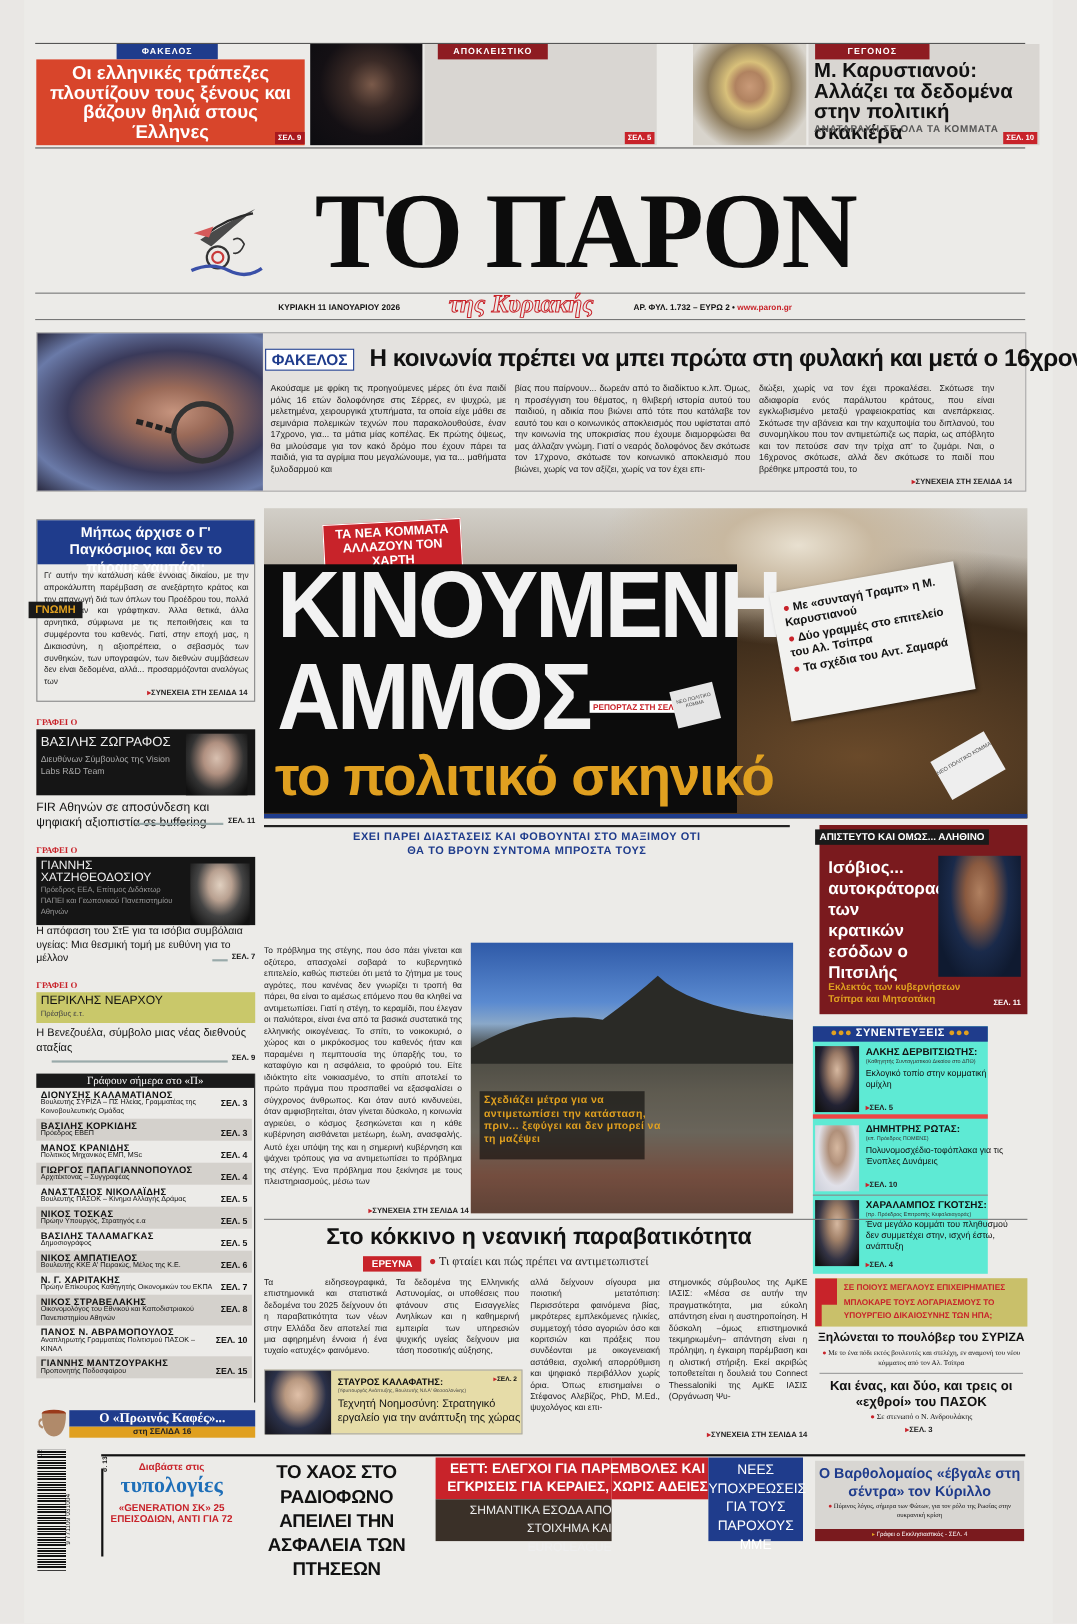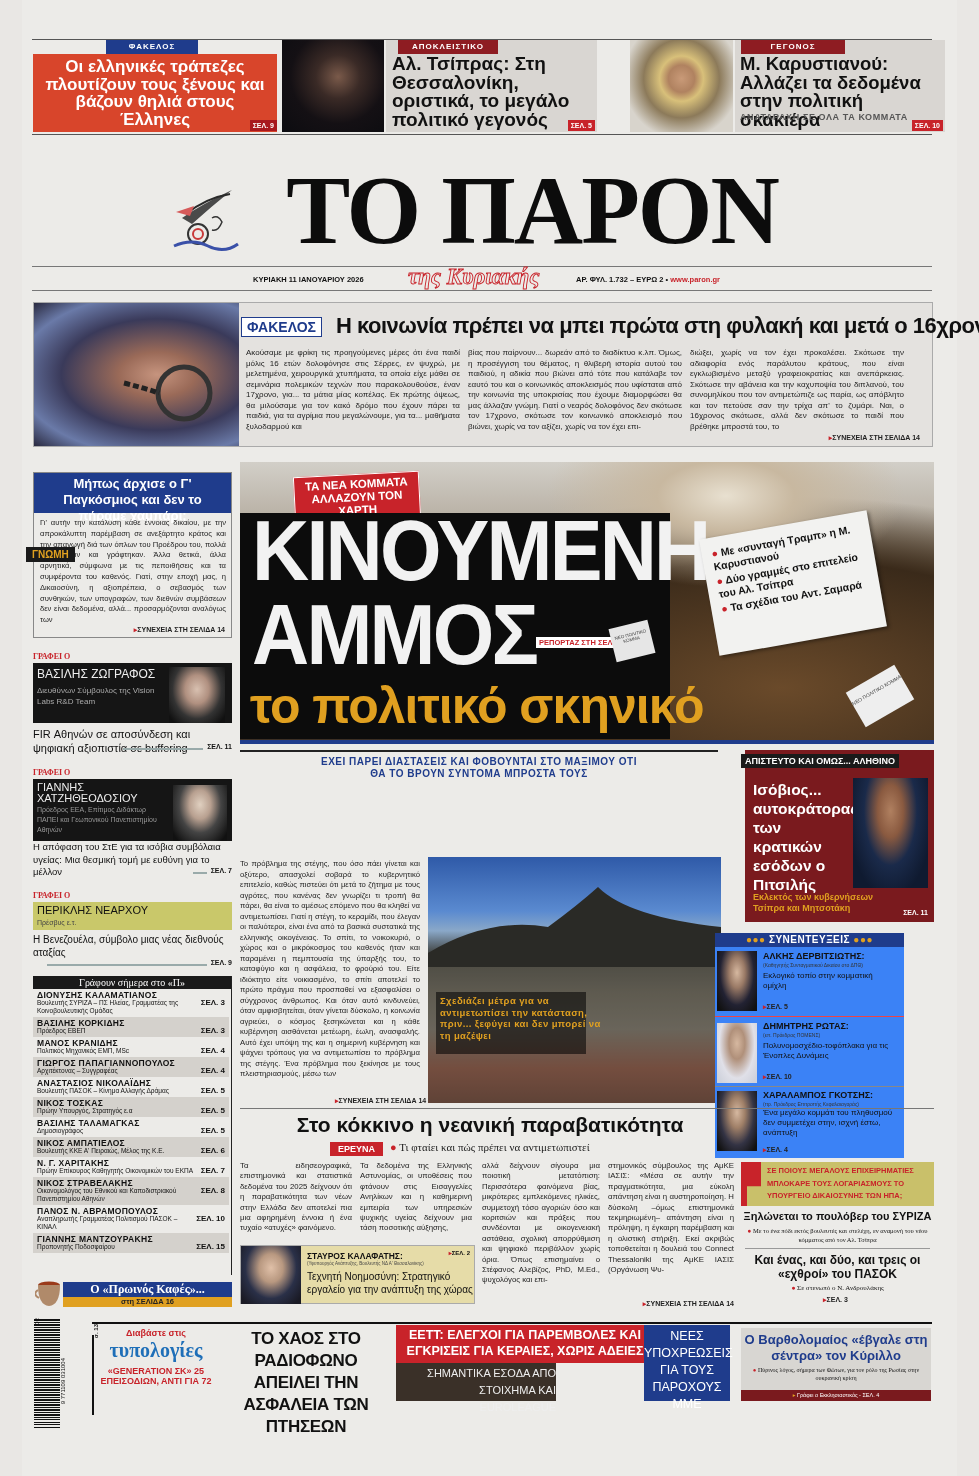--- a/index.html
+++ b/index.html
@@ -35,21 +35,20 @@
     <div class="tag" style="left:73px;top:0;width:92px;background:#1f3c8c;font-size:8px;">ΦΑΚΕΛΟΣ</div>
     <div class="abs redbox" style="left:0;top:14px;width:244px;height:78px;background:#d8452b;"></div>
     <div class="abs" style="left:6px;top:18px;width:232px;text-align:center;color:#fff;font-weight:bold;font-size:17px;line-height:17.5px;">Οι ελληνικές τράπεζες πλουτίζουν τους ξένους και βάζουν θηλιά στους Έλληνες</div>
     <div class="sel" style="right:0;bottom:1px;background:#a8181e;">ΣΕΛ. 9</div>
   </div>
 
   <div class="abs" style="left:260px;top:40px;width:315px;height:92px;">
     <div class="photo" style="left:0;top:0;width:102px;height:92px;background:radial-gradient(ellipse at 55% 40%,#7a5a4a 0,#3a2a26 28%,#141014 60%,#0c0c10 100%);"></div>
     <div class="abs" style="left:104px;top:0;width:211px;height:92px;background:#d9d6d2;"></div>
     <div class="tag" style="left:116px;top:0;width:100px;background:#8e1c22;font-size:8px;">ΑΠΟΚΛΕΙΣΤΙΚΟ</div>
-    <div class="abs headline-black" style="left:110px;top:15px;width:205px;font-size:19px;line-height:18.5px;">Αλ. Τσίπρας: Στη Θεσσαλονίκη, οριστικά, το μεγάλο πολιτικό γεγονός</div>
     <div class="sel" style="right:2px;bottom:1px;">ΣΕΛ. 5</div>
   </div>
 
   <div class="abs" style="left:608px;top:40px;width:315px;height:92px;">
     <div class="photo" style="left:0;top:0;width:103px;height:92px;background:radial-gradient(ellipse at 50% 42%,#c99a78 0,#b08260 18%,#d8c07a 30%,#8c7a5a 52%,#d8d4cc 80%);"></div>
     <div class="abs" style="left:105px;top:0;width:210px;height:92px;background:#d9d6d2;"></div>
     <div class="tag" style="left:111px;top:0;width:104px;background:#8e1c22;font-size:8px;">ΓΕΓΟΝΟΣ</div>
     <div class="abs headline-black" style="left:110px;top:15px;width:205px;font-size:18.5px;line-height:18.5px;">Μ. Καρυστιανού: Αλλάζει τα δεδομένα στην πολιτική σκακιέρα</div>
     <div class="abs" style="left:110px;top:72px;font-size:9px;font-weight:bold;color:#555;letter-spacing:.6px;">ΑΝΑΤΑΡΑΧΗ ΣΕ ΟΛΑ ΤΑ ΚΟΜΜΑΤΑ</div>
     <div class="sel" style="right:2px;bottom:1px;">ΣΕΛ. 10</div>
@@ -246,27 +245,27 @@
   </div>
 
   <div class="abs" style="left:723px;top:750px;width:189px;height:172px;background:#7a1a1e;">
     <div class="abs" style="left:-4px;top:4px;background:#1a1a1a;color:#fff;font-size:9px;font-weight:bold;padding:2px 4px;">ΑΠΙΣΤΕΥΤΟ ΚΑΙ ΟΜΩΣ... ΑΛΗΘΙΝΟ</div>
     <div class="abs" style="left:8px;top:30px;width:100px;color:#fff;font-weight:bold;font-size:15.5px;line-height:19px;">Ισόβιος... αυτοκράτορας των κρατικών εσόδων ο Πιτσιλής</div>
     <div class="photo" style="left:108px;top:28px;width:75px;height:110px;background:radial-gradient(ellipse at 50% 30%,#b08060 0,#8a5a40 24%,#1a2a4a 50%,#0f1a30 80%);"></div>
     <div class="abs" style="left:8px;top:142px;width:150px;color:#e0a020;font-weight:bold;font-size:9px;line-height:11px;">Εκλεκτός των κυβερνήσεων Τσίπρα και Μητσοτάκη</div>
     <div class="abs" style="right:6px;bottom:6px;color:#fff;font-size:7px;font-weight:bold;">ΣΕΛ. 11</div>
   </div>
 
-  <div class="abs" style="left:693px;top:933px;width:189px;height:225px;background:#3b82f6;">
+  <div class="abs" style="left:717px;top:933px;width:159px;height:225px;background:#5eead4;">
     <div style="background:#1f3c8c;color:#fff;text-align:center;font-weight:bold;font-size:10px;height:14px;line-height:14px;letter-spacing:.5px;">
       <span style="color:#e0a020;">●●●</span>
       <span>ΣΥΝΕΝΤΕΥΞΕΙΣ</span>
       <span style="color:#e0a020;">●●●</span>
     </div>
-    <div style="position:relative;height:70px;border-bottom:1px solid #ef4444;">
+    <div style="position:relative;height:70px;border-bottom:4px solid #ef4444;">
       <div class="photo" style="left:2px;top:4px;width:40px;height:60px;background:radial-gradient(ellipse at 50% 36%,#d6b8a0 0,#9a7a66 28%,#223 60%,#111 90%);"></div>
       <div class="abs" style="left:48px;top:4px;font-weight:bold;font-size:9px;">ΑΛΚΗΣ ΔΕΡΒΙΤΣΙΩΤΗΣ:</div>
       <div class="abs" style="left:48px;top:15px;font-size:5px;color:#333;">(Καθηγητής Συνταγματικού Δικαίου στο ΔΠΘ)</div>
       <div class="abs" style="left:48px;top:24px;width:130px;font-size:8px;line-height:10px;">Εκλογικό τοπίο στην κομματική ομίχλη</div>
       <div class="abs cont" style="left:48px;top:56px;">ΣΕΛ. 5</div>
     </div>
     <div style="position:relative;height:70px;border-bottom:1px solid #888;">
       <div class="photo" style="left:2px;top:6px;width:40px;height:60px;background:radial-gradient(ellipse at 50% 34%,#d6b8a0 0,#b0907a 28%,#e0e0e8 62%,#cfd2dc 90%);"></div>
       <div class="abs" style="left:48px;top:4px;font-weight:bold;font-size:9px;">ΔΗΜΗΤΡΗΣ ΡΩΤΑΣ:</div>
       <div class="abs" style="left:48px;top:15px;font-size:5px;color:#333;">(επ. Πρόεδρος ΠΟΜΕΝΣ)</div>

